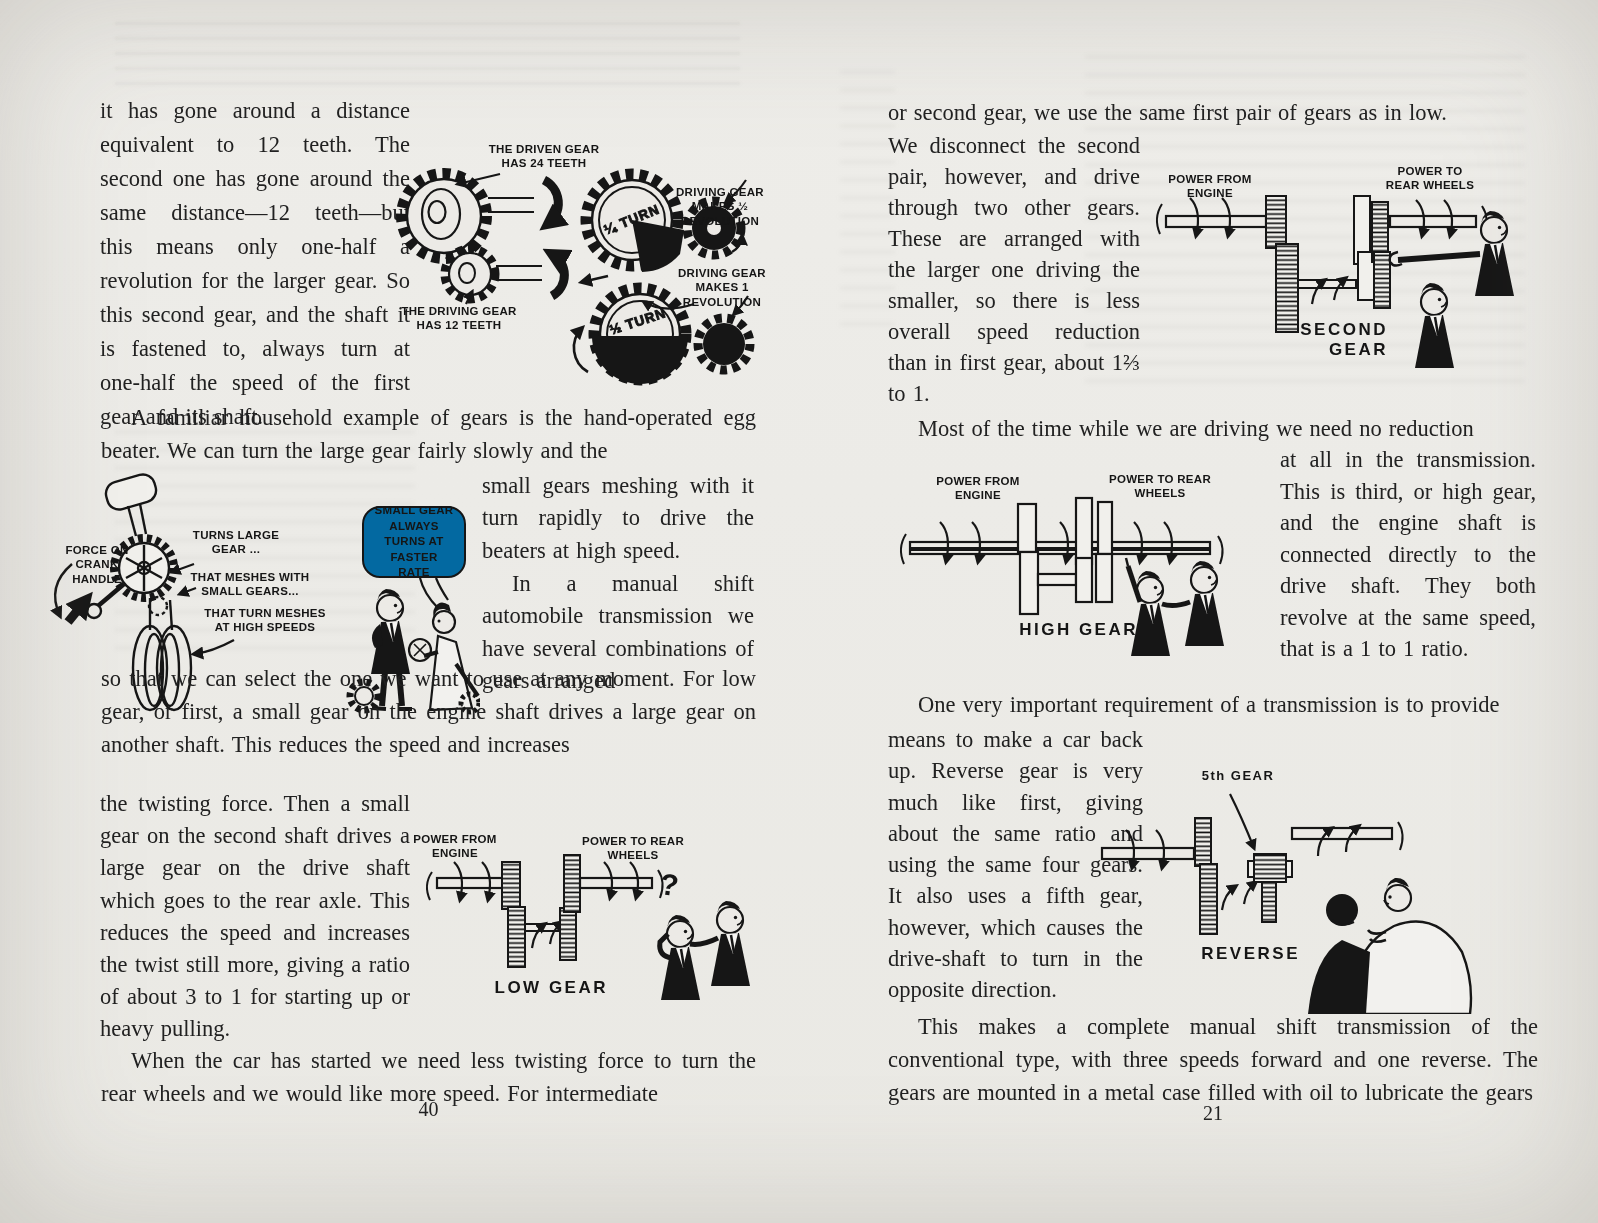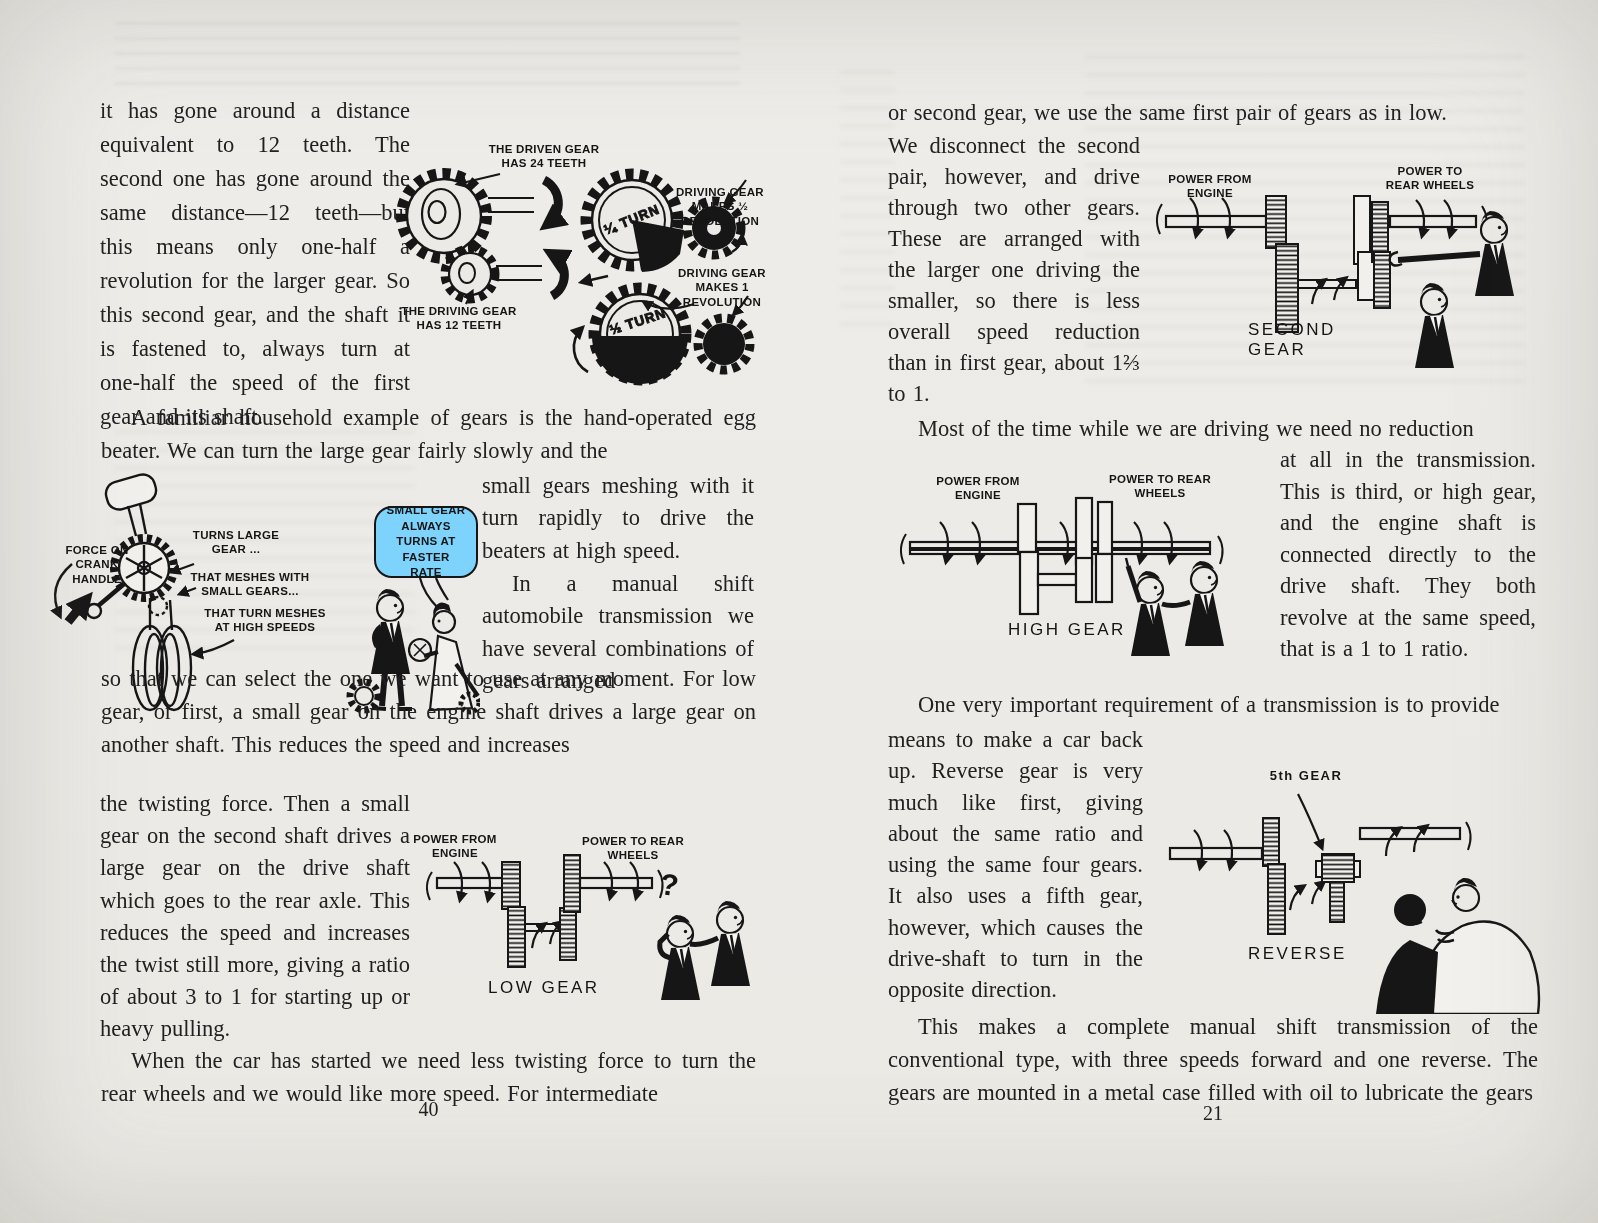--- a/index.html
+++ b/index.html
@@ -11,29 +11,29 @@
   .blk { position:absolute; font-size:22.5px; line-height:33px; text-align:justify; word-spacing:1.5px; }
   .indent { text-indent:30px; }
   .pageno { position:absolute; font-size:20px; text-align:center; }
   .illus { position:absolute; }
   .illus svg { position:absolute; left:0; top:0; }
   .lbl {
     position:absolute; font-family:"Liberation Sans", sans-serif; font-weight:bold;
     font-size:11.5px; line-height:1.25; letter-spacing:.3px; text-align:center; color:#151515;
   }
   .cap {
-    position:absolute; font-family:"Liberation Sans", sans-serif; font-weight:normal;
-    font-size:17px; letter-spacing:2.5px; color:#151515; text-align:left;
+    position:absolute; font-family:"Liberation Sans", sans-serif; font-weight:bold;
+    font-size:17px; letter-spacing:2.5px; color:#151515; text-align:right;
   }
   .qmark { position:absolute; font-family:"Liberation Sans", sans-serif; font-weight:bold; font-size:30px; color:#151515; transform:rotate(8deg); }
   .bubble {
-    position:absolute; background:#7dd3fc; border:2.5px solid #161616; border-radius:18px;
+    position:absolute; background:#0369a1; border:2.5px solid #161616; border-radius:18px;
     font-family:"Liberation Sans", sans-serif; font-weight:bold; font-size:11.5px; line-height:1.35;
     letter-spacing:.3px; text-align:center; color:#151515; display:flex; align-items:center; justify-content:center;
-    padding:4px 10px; box-sizing:border-box;margin-left:12px;
+    padding:4px 10px; box-sizing:border-box;
   }
   .gtxt { font-family:"Liberation Sans", sans-serif; font-weight:bold; font-size:13.5px; fill:#161616; letter-spacing:1px; }
   .ghost { position:absolute; pointer-events:none; filter:blur(1.5px);
     background:repeating-linear-gradient(180deg, rgba(110,108,100,.065) 0 3px, transparent 3px 15px); }
   .ghost2 { position:absolute; pointer-events:none; filter:blur(2px);
     background:repeating-linear-gradient(180deg, rgba(110,108,100,.05) 0 4px, transparent 4px 18px); }
   .vignette { position:absolute; inset:0; pointer-events:none;
     box-shadow:inset 0 0 140px rgba(125,120,108,.28); }
 </style>
 </head>
@@ -297,21 +297,21 @@
     <div class="lbl" style="left:214px; top:20px; width:108px;">POWER TO REAR WHEELS</div>
     <div class="cap" style="left:116px; top:168px; width:130px;">HIGH GEAR</div>
   </div>
 
   <div class="blk" style="left:1280px; top:444px; width:256px; line-height:31.5px;">at all in the transmission. This is third, or high gear, and the engine shaft is connected directly to the drive shaft. They both revolve at the same speed, that is a 1 to 1 ratio.</div>
 
   <div class="blk indent" style="left:888px; top:688px; width:648px;">One very important requirement of a transmission is to provide</div>
 
   <div class="blk" style="left:888px; top:724px; width:255px; line-height:31.3px;">means to make a car back up. Reverse gear is very much like first, giving about the same ratio and using the same four gears. It also uses a fifth gear, however, which causes the drive-shaft to turn in the opposite direction.</div>
 
-  <div class="illus" style="left:1160px; top:752px; width:400px; height:262px;">
+  <div class="illus" style="left:1092px; top:752px; width:400px; height:262px;">
     <svg width="400" height="262" viewBox="0 0 400 262">
       <rect x="10" y="96" width="92" height="11" fill="#eceae6" stroke="#161616" stroke-width="2.2"></rect>
       <path d="M34,78 q12,12 6,38" stroke="#161616" stroke-width="2.2" fill="none" marker-end="url(#ah)"></path>
       <path d="M64,78 q12,12 6,38" stroke="#161616" stroke-width="2.2" fill="none" marker-end="url(#ah)"></path>
       <rect x="103" y="66" width="16" height="48" fill="url(#hatch)" stroke="#161616" stroke-width="2"></rect>
       <rect x="108" y="112" width="17" height="70" fill="url(#hatch)" stroke="#161616" stroke-width="2"></rect>
       <path d="M130,158 q2,-16 14,-24" stroke="#161616" stroke-width="2.2" fill="none" marker-end="url(#ah)"></path>
       <path d="M152,152 q2,-14 12,-22" stroke="#161616" stroke-width="2.2" fill="none" marker-end="url(#ah)"></path>
       <rect x="156" y="109" width="8" height="16" fill="#f1f0ec" stroke="#161616" stroke-width="2"></rect>
       <rect x="192" y="109" width="8" height="16" fill="#f1f0ec" stroke="#161616" stroke-width="2"></rect>

